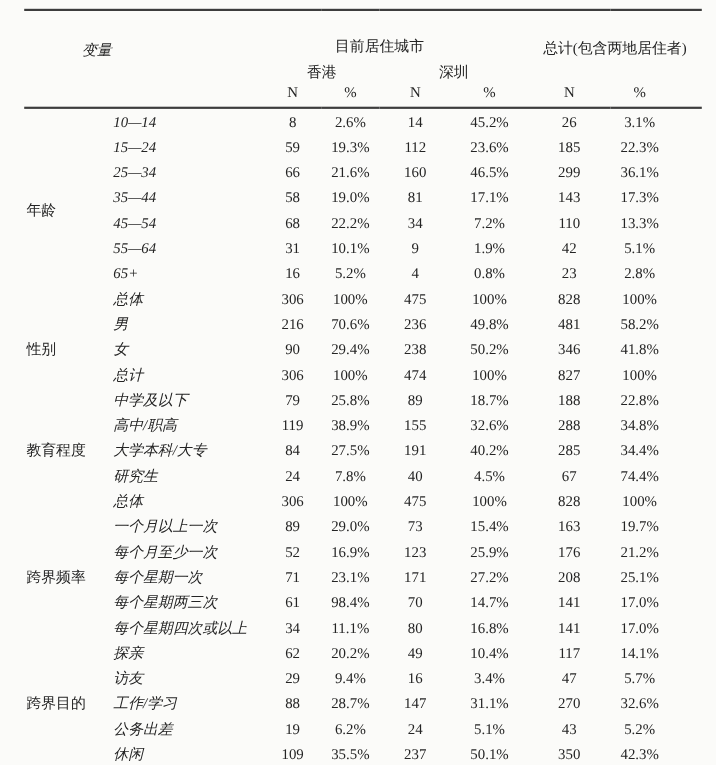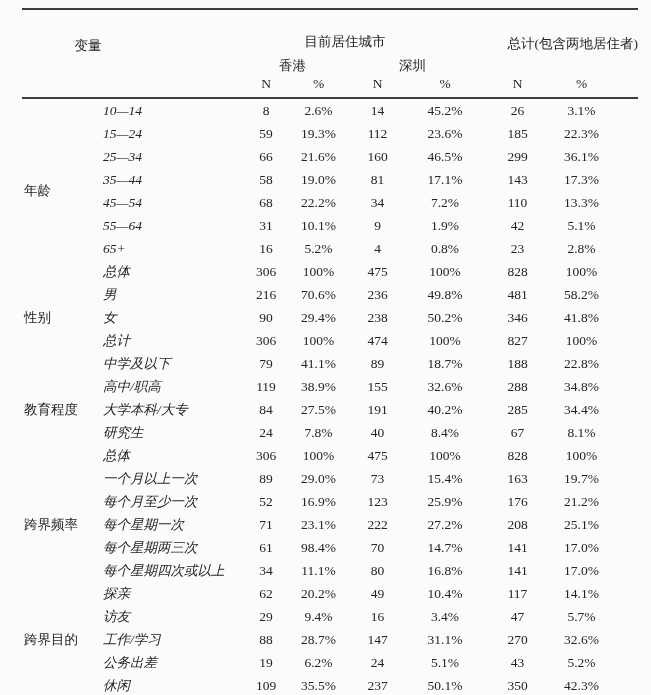--- a/index.html
+++ b/index.html
@@ -41,29 +41,30 @@
   }
   
   thead tr.r1 th { height: 24px; }
   thead tr.r2 th { height: 23px; }
   thead tr.r3 th { height: 20px; vertical-align: top; }
   th.var-h {
     text-align: center;
     vertical-align: middle;
     padding-right: 86px;
     padding-top: 4px;
+    font-style: italic;
   }
   th.city-h {
     text-align: center;
     vertical-align: middle;
     padding-right: 30px;
     padding-top: 20px;
   }
   th.total-h {
-    text-align: right;
+    text-align: center;
     vertical-align: middle;
   }
   th.hk-h, th.sz-h {
     text-align: center;
     vertical-align: middle;
   }
   th.np-h { text-align: center; }
   
   tbody td { height: 23px; vertical-align: middle; }
   td.group-cell {
@@ -214,21 +215,21 @@
           <td class="num-cell col2">100%</td>
           <td class="num-cell col3">474</td>
           <td class="num-cell col4">100%</td>
           <td class="num-cell col5">827</td>
           <td class="num-cell col6">100%</td>
         </tr>
         <tr>
           <td class="group-cell" rowspan="5">教育程度</td>
           <td class="cat-cell">中学及以下</td>
           <td class="num-cell col1">79</td>
-          <td class="num-cell col2">41.1%</td>
+          <td class="num-cell col2">25.8%</td>
           <td class="num-cell col3">89</td>
           <td class="num-cell col4">18.7%</td>
           <td class="num-cell col5">188</td>
           <td class="num-cell col6">22.8%</td>
         </tr>
         <tr>
           <td class="cat-cell">高中/职高</td>
           <td class="num-cell col1">119</td>
           <td class="num-cell col2">38.9%</td>
           <td class="num-cell col3">155</td>
@@ -243,23 +244,23 @@
           <td class="num-cell col3">191</td>
           <td class="num-cell col4">40.2%</td>
           <td class="num-cell col5">285</td>
           <td class="num-cell col6">34.4%</td>
         </tr>
         <tr>
           <td class="cat-cell">研究生</td>
           <td class="num-cell col1">24</td>
           <td class="num-cell col2">7.8%</td>
           <td class="num-cell col3">40</td>
-          <td class="num-cell col4">8.4%</td>
+          <td class="num-cell col4">4.5%</td>
           <td class="num-cell col5">67</td>
-          <td class="num-cell col6">8.1%</td>
+          <td class="num-cell col6">74.4%</td>
         </tr>
         <tr>
           <td class="cat-cell">总体</td>
           <td class="num-cell col1">306</td>
           <td class="num-cell col2">100%</td>
           <td class="num-cell col3">475</td>
           <td class="num-cell col4">100%</td>
           <td class="num-cell col5">828</td>
           <td class="num-cell col6">100%</td>
         </tr>
@@ -279,21 +280,21 @@
           <td class="num-cell col2">16.9%</td>
           <td class="num-cell col3">123</td>
           <td class="num-cell col4">25.9%</td>
           <td class="num-cell col5">176</td>
           <td class="num-cell col6">21.2%</td>
         </tr>
         <tr>
           <td class="cat-cell">每个星期一次</td>
           <td class="num-cell col1">71</td>
           <td class="num-cell col2">23.1%</td>
-          <td class="num-cell col3">222</td>
+          <td class="num-cell col3">171</td>
           <td class="num-cell col4">27.2%</td>
           <td class="num-cell col5">208</td>
           <td class="num-cell col6">25.1%</td>
         </tr>
         <tr>
           <td class="cat-cell">每个星期两三次</td>
           <td class="num-cell col1">61</td>
           <td class="num-cell col2">98.4%</td>
           <td class="num-cell col3">70</td>
           <td class="num-cell col4">14.7%</td>

